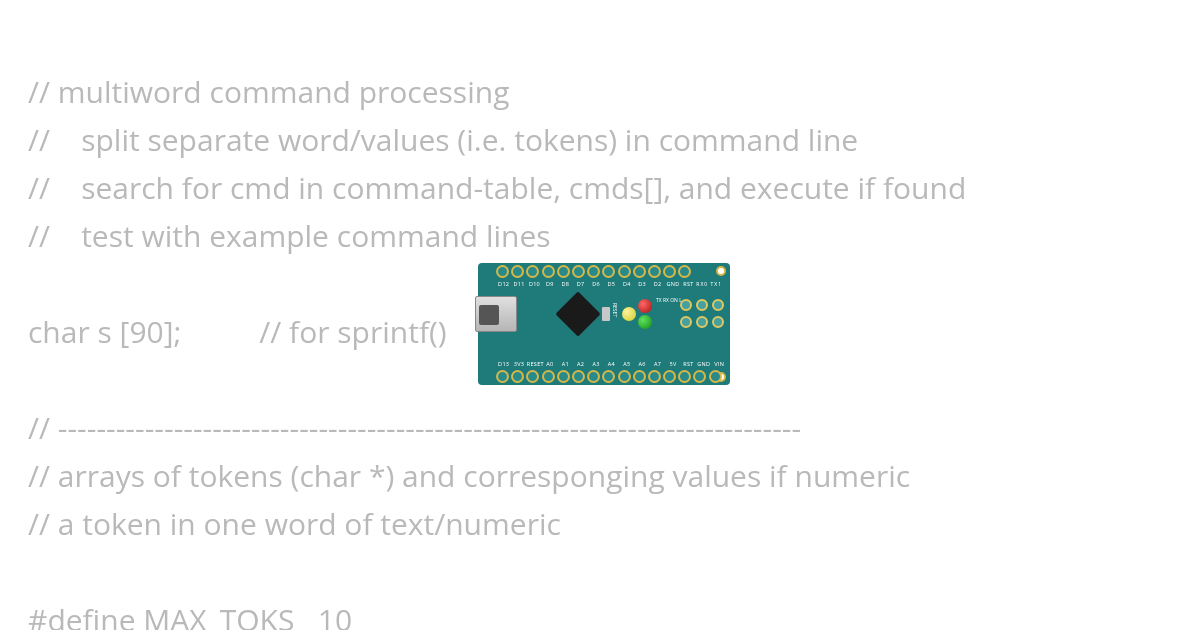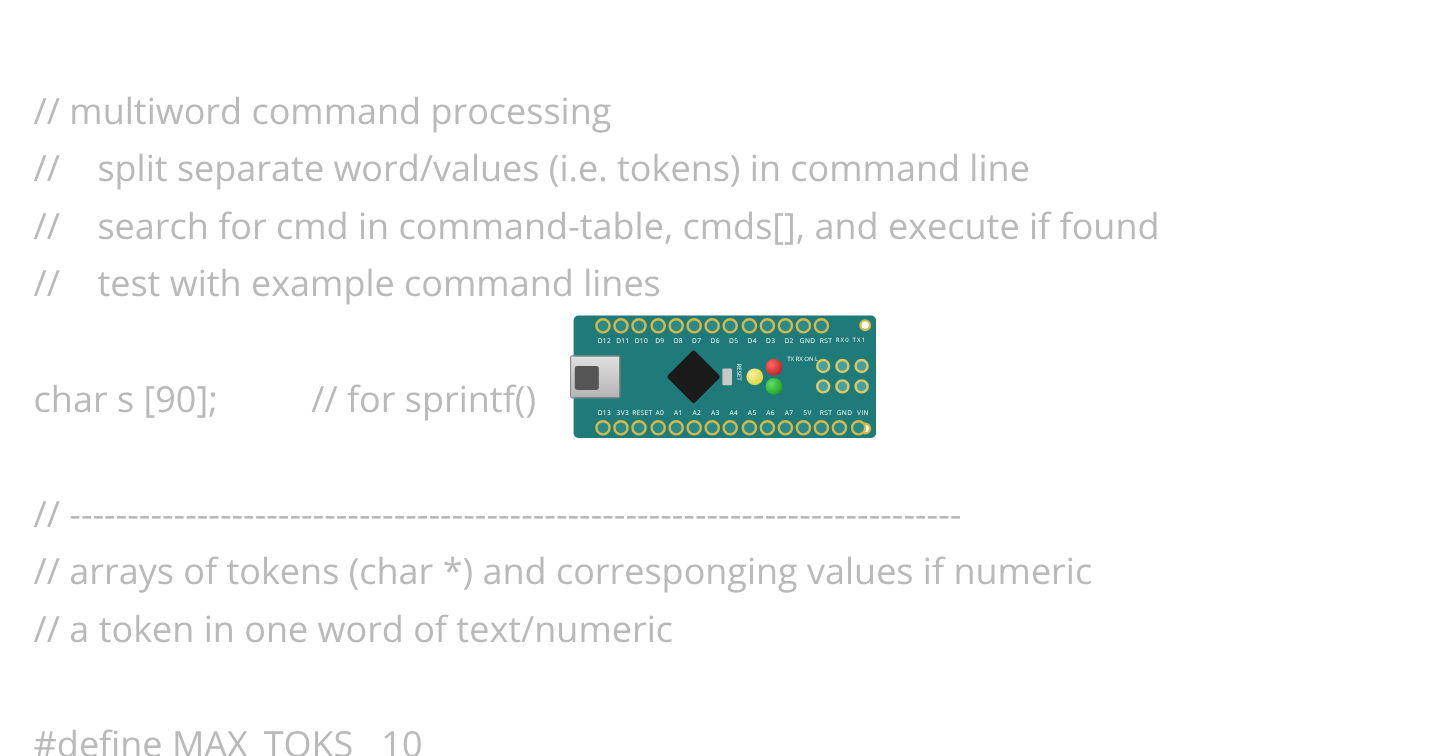--- a/index.html
+++ b/index.html
@@ -19,21 +19,21 @@
     font-size: 30px;
     line-height: 48px;
     font-weight: 400;
     white-space: pre;
   }
   .board {
     position: absolute;
     left: 478px;
     top: 263px;
     width: 252px;
-    height: 102px;
+    height: 122px;
   }
   .pcb {
     position: absolute;
     left: 0; top: 0; right: 0; bottom: 0;
     background: #1f7a7a;
     border-radius: 4px;
   }
   .pin-row {
     position: absolute;
     left: 18px;

